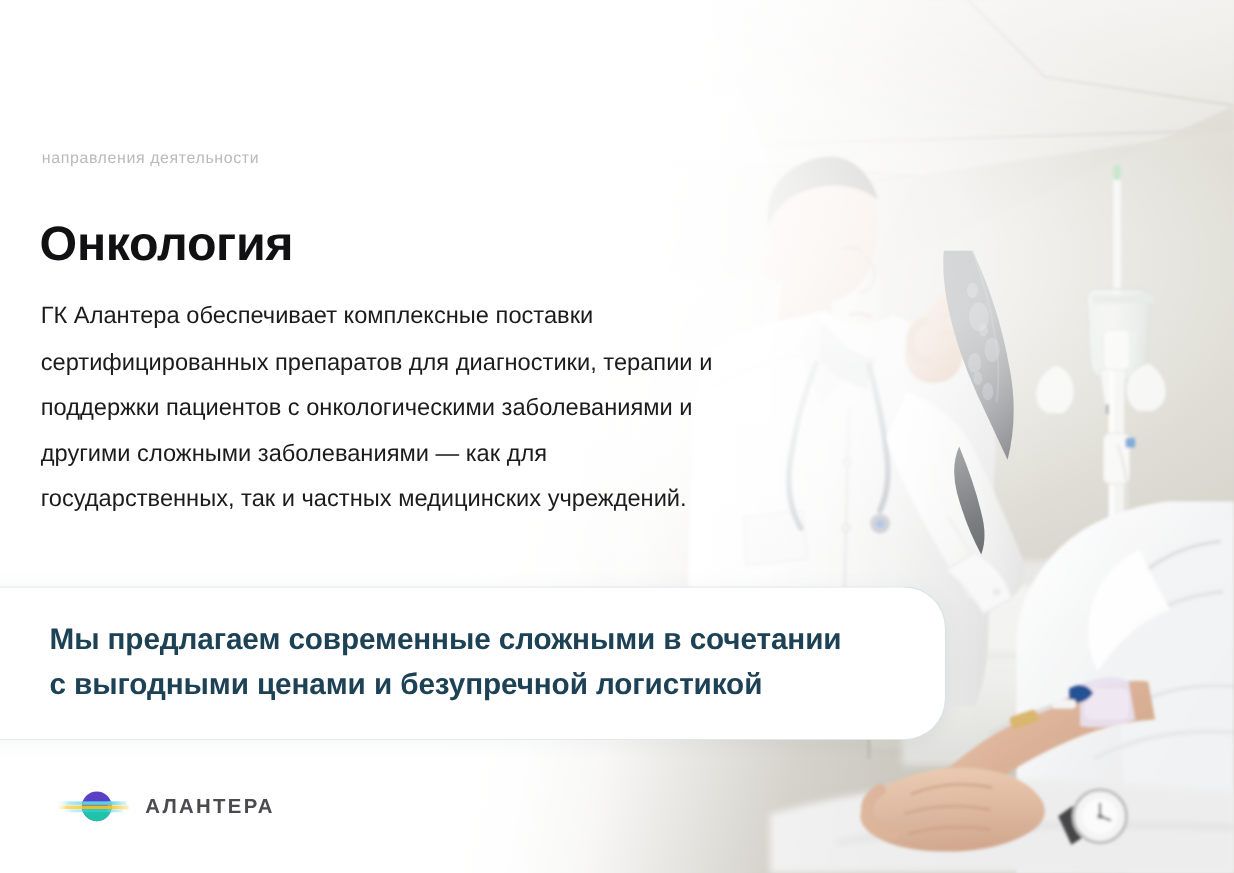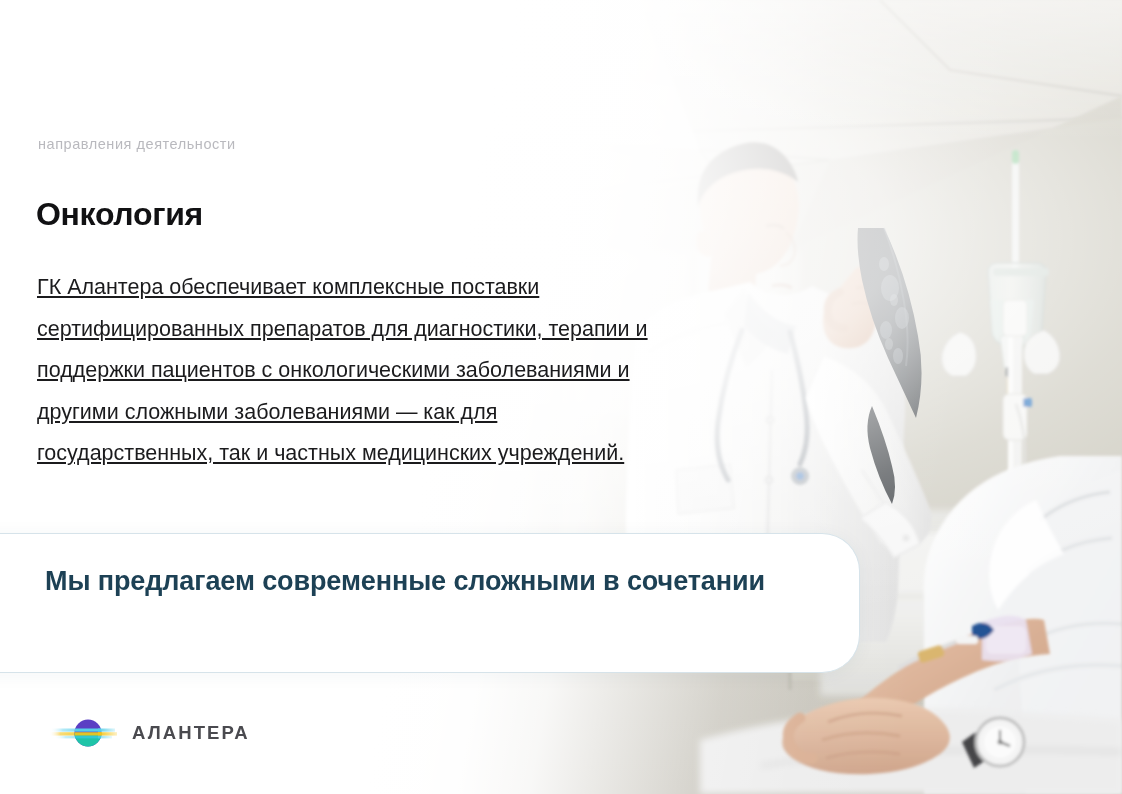--- a/index.html
+++ b/index.html
@@ -70,36 +70,35 @@
     left:38px;top:88px;
     font-size:14.5px;
     letter-spacing:.55px;
     color:#b9b9be;
     font-weight:400;
     white-space:nowrap;
   }
   .title{
     position:absolute;
     left:36px;top:121px;
-    font-size:32px;
+    font-size:44px;
     line-height:48px;
     font-weight:700;
     letter-spacing:-0.3px;
     color:#111113;
     white-space:nowrap;
   }
   .body-copy{
     position:absolute;
     left:37px;top:219px;
     width:640px;
     font-size:21.5px;
     line-height:41.5px;
     color:#1b1b1d;
     font-weight:400;
-    text-decoration:underline;
   }
   .body-copy p{margin:0;}
 
   
   .callout{
     position:absolute;
     left:-40px;top:533px;
     width:900px;height:140px;
     background:#ffffff;
     border:1px solid #d6e3ea;
@@ -434,20 +433,21 @@
     <h1 class="title">Онкология</h1>
 
     <div class="body-copy">
       <p>ГК Алантера обеспечивает комплексные поставки сертифицированных препаратов для диагностики, терапии и поддержки пациентов с онкологическими заболеваниями и другими сложными заболеваниями — как для государственных, так и частных медицинских учреждений.</p>
     </div>
   </div>
 
   <div class="callout">
     <div class="callout-text">
       <span>Мы предлагаем современные сложными в сочетании</span>
+      <span>с выгодными ценами и безупречной логистикой</span>
     </div>
   </div>
 
   <div class="logo">
     <svg class="logo-mark" viewBox="0 0 72 44">
       <defs>
         <linearGradient id="ringL" x1="0" y1="0" x2="1" y2="0">
           <stop offset="0" stop-color="#ffffff" stop-opacity="0"></stop>
           <stop offset="0.28" stop-color="#f6d04a" stop-opacity="0.75"></stop>
           <stop offset="1" stop-color="#f5c518"></stop>

